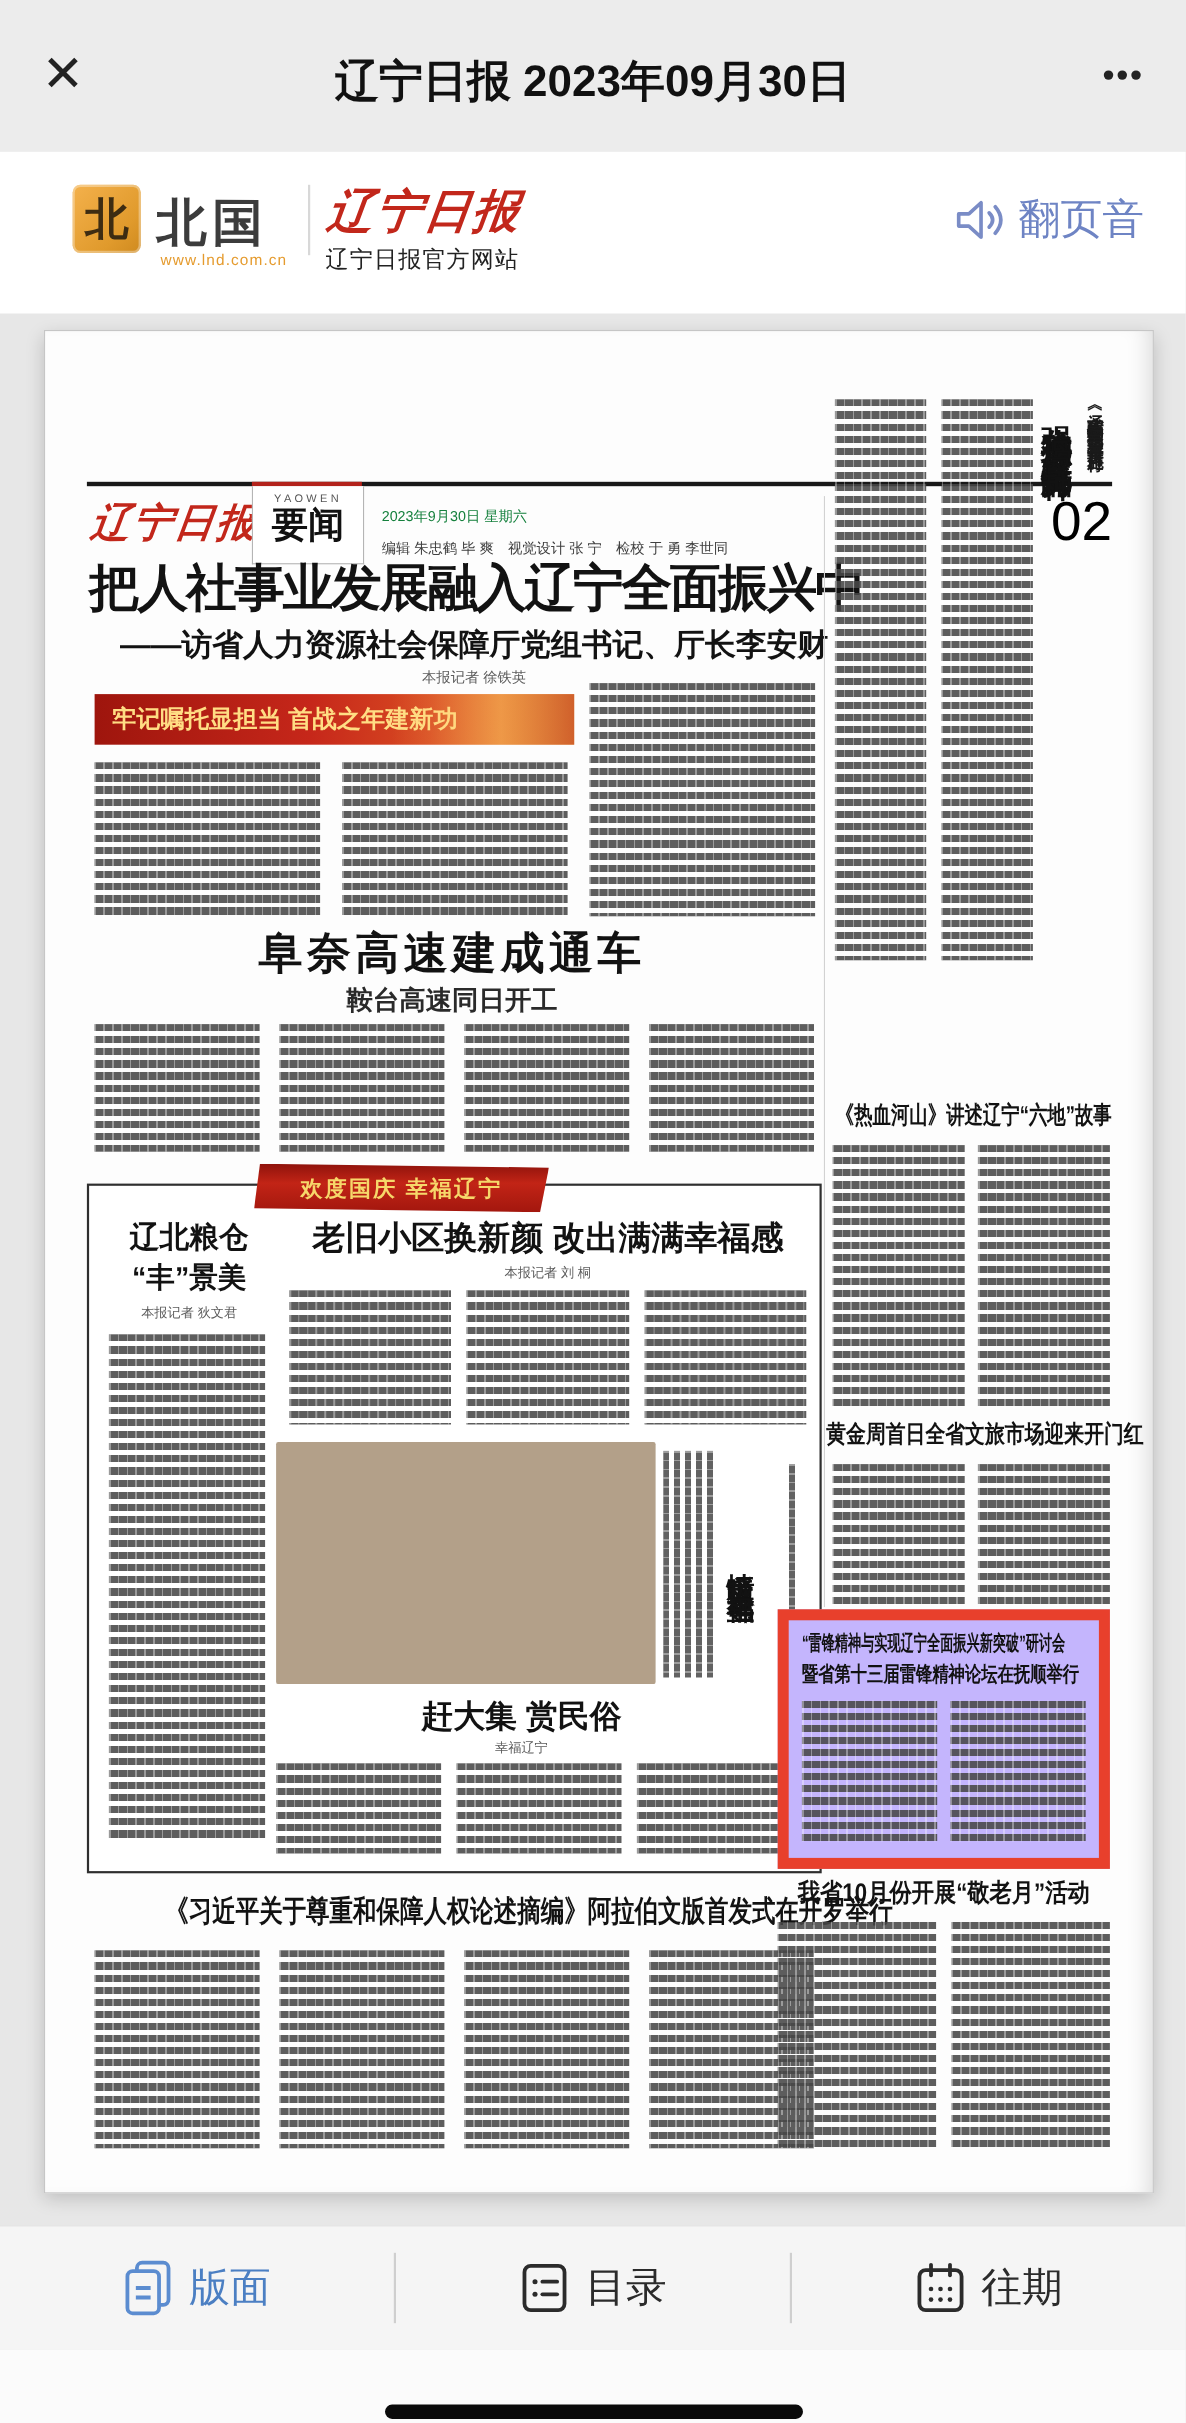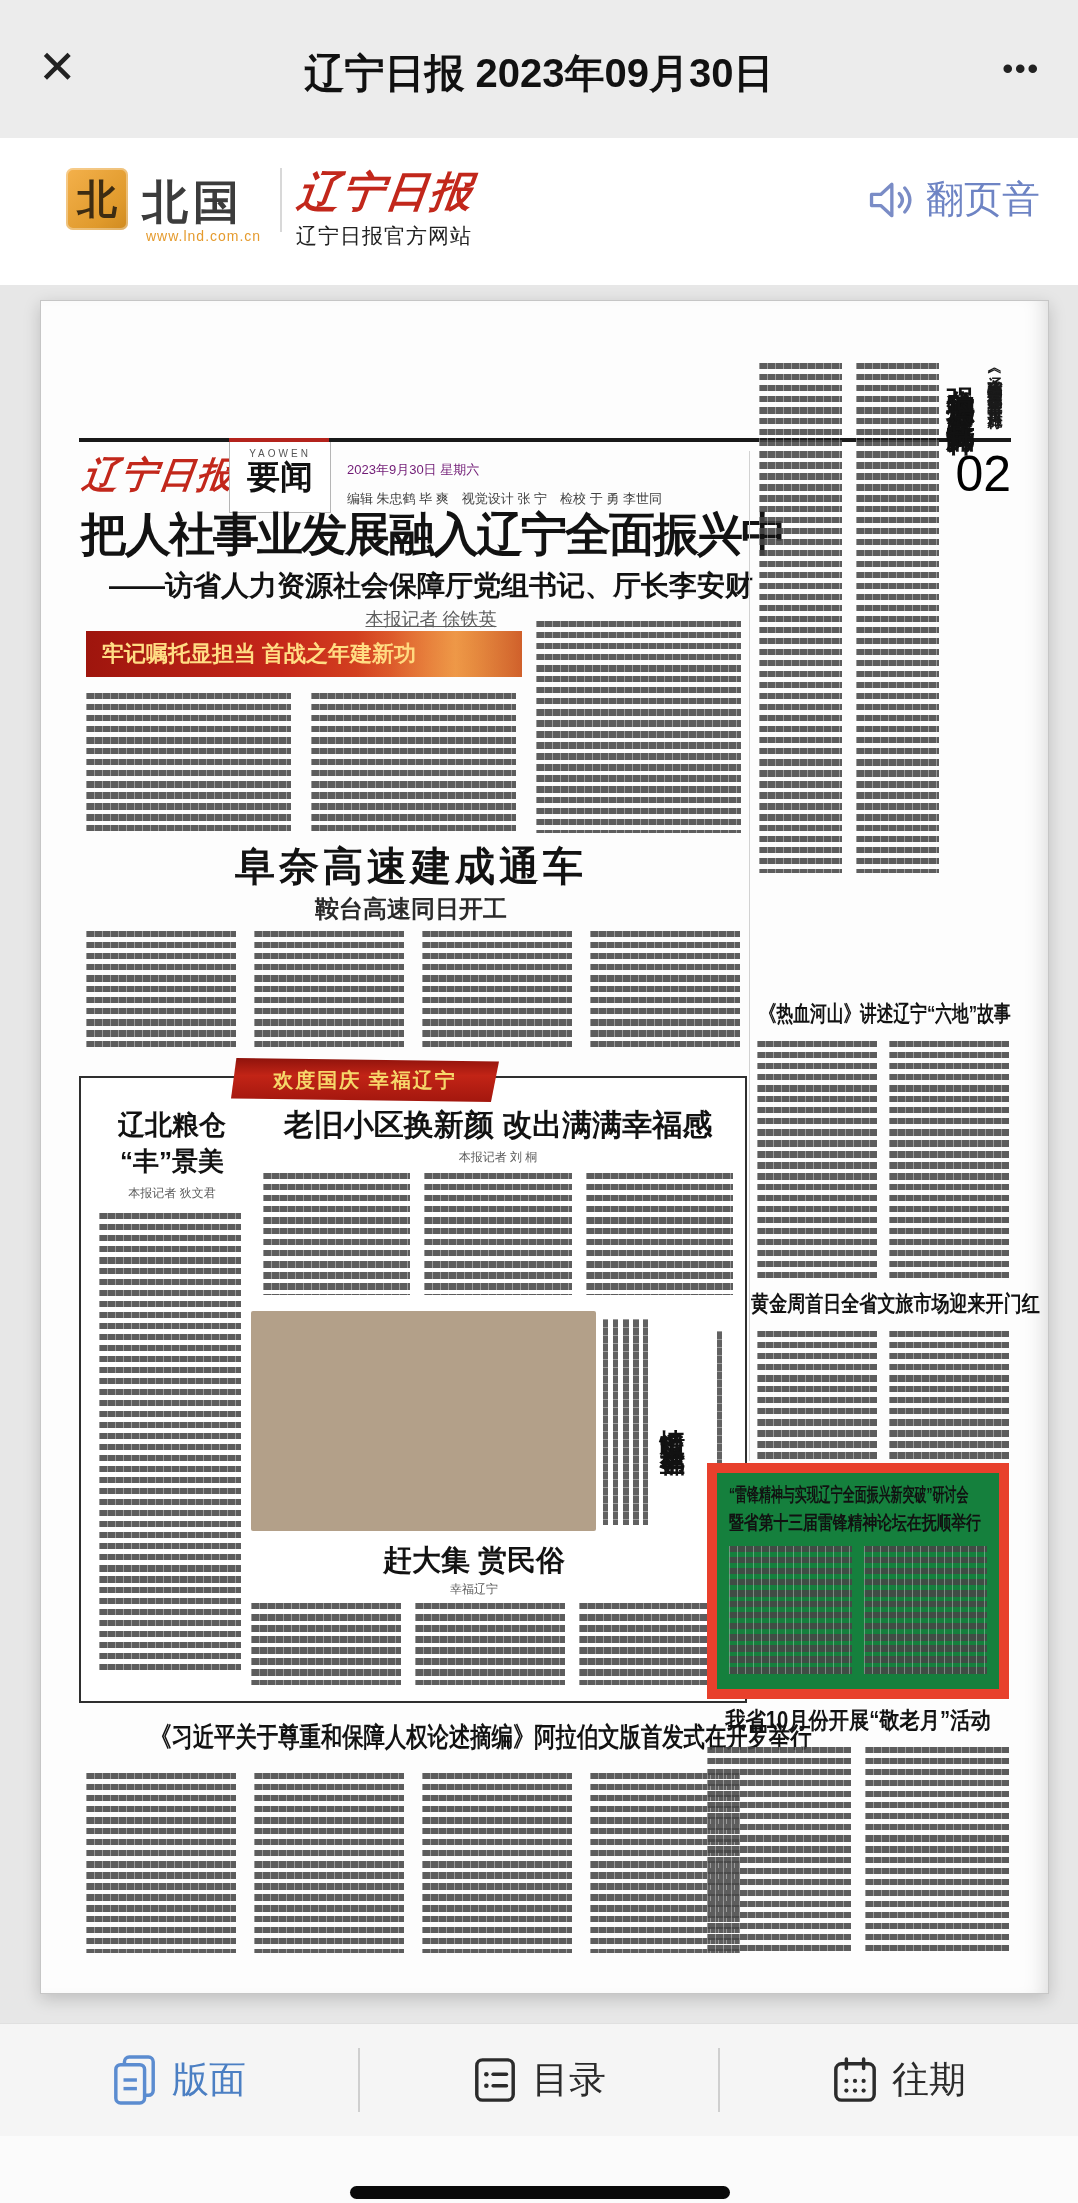--- a/index.html
+++ b/index.html
@@ -79,27 +79,27 @@
 
 <div class="abs sheet" style="left:40px;top:300px;width:1007px;height:1692px;">
 
   <div class="abs" style="left:38px;top:137px;width:932px;height:4px;background:#191919;"></div>
   <div class="abs" style="left:188px;top:137px;width:100px;height:4px;background:#b3231c;"></div>
   <div class="abs calli" style="left:42px;top:150px;font-size:36px;">辽宁日报</div>
   <div class="abs" style="left:188px;top:141px;width:100px;height:70px;background:#fff;border:1px solid #b5b5b5;border-top:none;text-align:center;">
     <div style="font-size:10px;letter-spacing:3px;color:#555;margin-top:6px;">YAOWEN</div>
     <div style="font-size:33px;font-weight:900;color:#111;line-height:1.1;">要闻</div>
   </div>
-  <div class="abs" style="left:306px;top:160px;font-size:13px;color:#701a75;text-align:right;">2023年9月30日 星期六</div>
+  <div class="abs" style="left:306px;top:160px;font-size:13px;color:#15803d;text-align:right;">2023年9月30日 星期六</div>
   <div class="abs" style="left:306px;top:189px;font-size:13px;color:#404040;text-align:center;">编辑 朱忠鹤 毕 爽　视觉设计 张 宁　检校 于 勇 李世同</div>
   <div class="abs" style="left:880px;top:144px;width:90px;text-align:right;font-size:50px;color:#000000;font-weight:500;">02</div>
 
   <div class="abs hl" style="left:40px;top:203px;width:700px;font-size:46px;letter-spacing:-2px;white-space:nowrap;">把人社事业发展融入辽宁全面振兴中</div>
   <div class="abs hl" style="left:40px;top:266px;width:700px;font-size:28px;font-weight:700;white-space:nowrap;">——访省人力资源社会保障厅党组书记、厅长李安财</div>
-  <div class="abs byline" style="left:40px;top:306px;width:700px;font-size:18px;text-decoration:underline;">本报记者 徐铁英</div>
+  <div class="abs byline" style="left:40px;top:306px;width:700px;font-size:13px;">本报记者 徐铁英</div>
 
   <div class="abs slogan" style="left:45px;top:330px;width:420px;height:46px;font-size:22px;">
     <span>牢记嘱托显担当 首战之年建新功</span>
   </div>
 
   <div class="abs ft" style="left:495px;top:320px;width:205px;height:212px;"></div>
   <div class="abs ft" style="left:45px;top:392px;width:205px;height:142px;"></div>
   <div class="abs ft" style="left:270px;top:392px;width:205px;height:142px;"></div>
 
   <div class="abs hl" style="left:40px;top:538px;width:660px;font-size:40px;letter-spacing:4px;">阜奈高速建成通车</div>
@@ -164,21 +164,21 @@
     <div class="ft"></div>
     <div class="ft"></div>
   </div>
 
   <div class="abs hl" style="left:684px;top:988px;width:290px;font-size:22px;white-space:nowrap;transform:scaleX(.82);transform-origin:center;">黄金周首日全省文旅市场迎来开门红</div>
   <div class="abs cols" style="left:716px;top:1030px;width:252px;height:128px;gap:12px;">
     <div class="ft"></div>
     <div class="ft"></div>
   </div>
 
-  <div class="abs" style="left:666px;top:1162px;width:302px;height:236px;border:10px solid #e8402c;background:#15803d;box-sizing:border-box;padding:8px 12px;">
+  <div class="abs" style="left:666px;top:1162px;width:302px;height:236px;border:10px solid #e8402c;background:#c4b5fd;box-sizing:border-box;padding:8px 12px;">
     <div style="font-size:19px;font-weight:900;color:#111;white-space:nowrap;transform:scaleX(.63);transform-origin:left center;line-height:1.45;">“雷锋精神与实现辽宁全面振兴新突破”研讨会</div>
     <div style="font-size:19px;font-weight:900;color:#111;white-space:nowrap;transform:scaleX(.78);transform-origin:left center;line-height:1.45;">暨省第十三届雷锋精神论坛在抚顺举行</div>
     <div class="cols" style="height:128px;margin-top:10px;gap:12px;">
       <div class="ft"></div>
       <div class="ft"></div>
     </div>
   </div>
 
   <div class="abs hl" style="left:666px;top:1404px;width:302px;font-size:23px;white-space:nowrap;transform:scaleX(.88);transform-origin:center;">我省10月份开展“敬老月”活动</div>
   <div class="abs cols" style="left:666px;top:1446px;width:302px;height:206px;gap:14px;">

